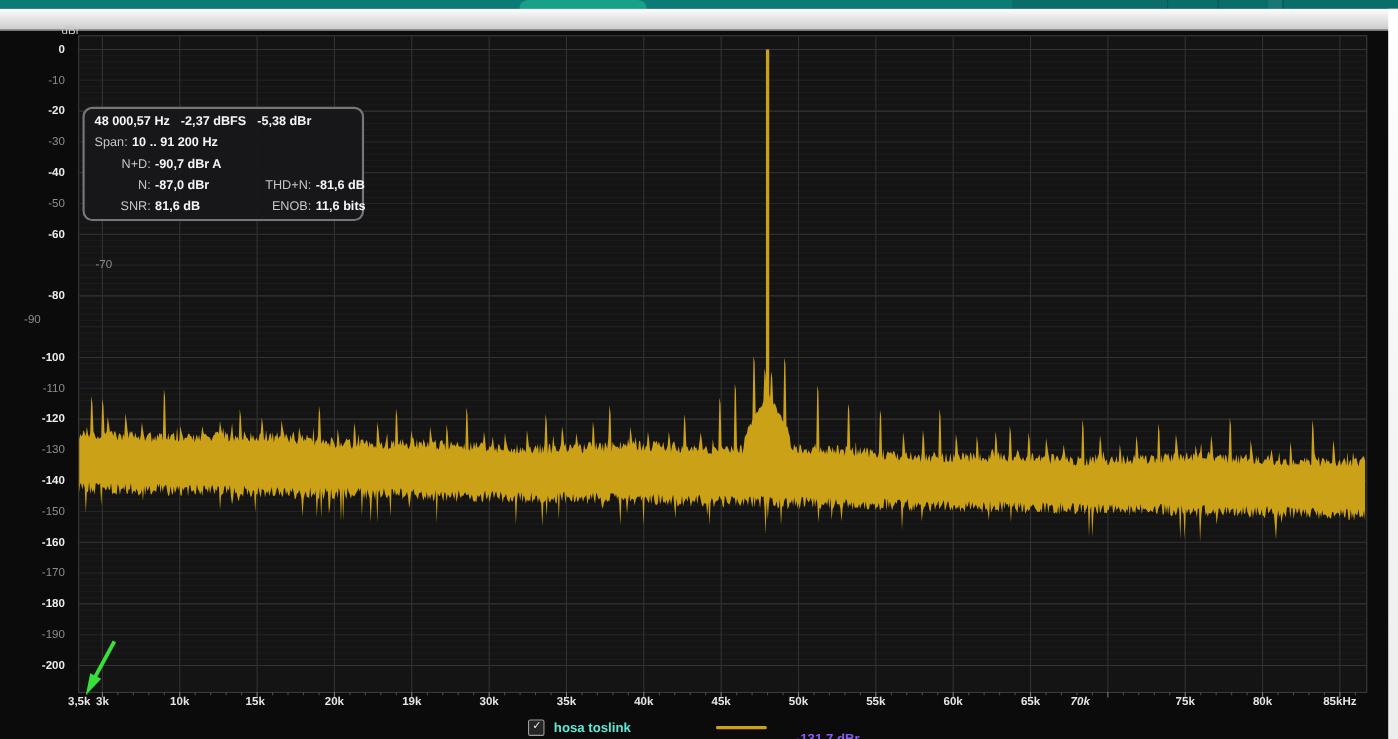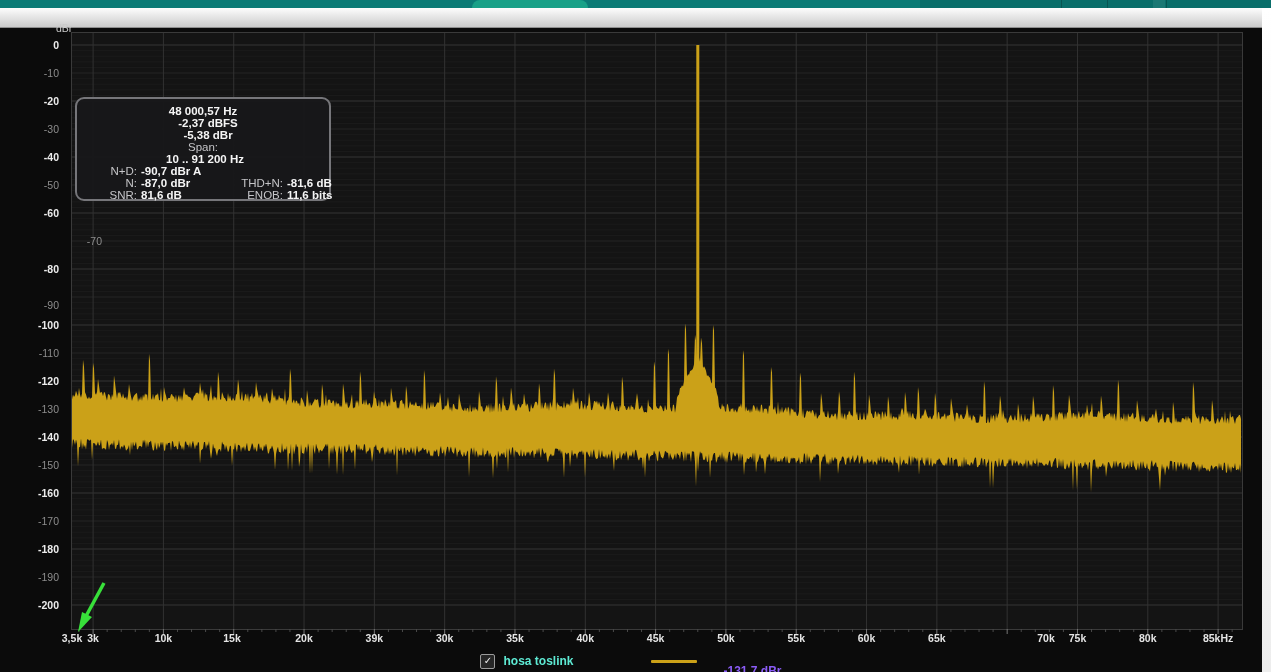--- a/index.html
+++ b/index.html
@@ -26,21 +26,21 @@
   .ylab{position:absolute;width:64px;text-align:right;font-size:10.5px;line-height:14px;height:14px;left:0;padding-right:5px;box-sizing:border-box;}
   .ylab.major{color:#ececec;font-weight:700;}
   .ylab.minor{color:#8d8d8d;font-weight:400;}
   .xlab{position:absolute;width:64px;text-align:center;font-size:10.5px;font-weight:600;color:#e5e5e5;top:632px;}
   
   .tooltip{position:absolute;left:75px;top:97px;width:256px;height:104px;box-sizing:border-box;
            background:rgba(24,24,26,0.97);border:2px solid #76767a;border-radius:9px;
            padding:6px 9px 5px 9px;color:#f2f2f2;font-size:11.5px;z-index:30;
            display:flex;flex-direction:column;justify-content:space-between;}
   .tt-row{display:flex;align-items:center;white-space:nowrap;}
-  .tt-center{justify-content:flex-start;flex-direction:column;}
+  .tt-center{justify-content:flex-start;}
   .tt-label{color:#c5c5c8;font-weight:400;}
   .tt-val{color:#f5f5f5;font-weight:700;}
   .tt-col-l{width:55px;text-align:right;flex:none;padding-right:4px;box-sizing:border-box;}
   .tt-col-v{width:88px;flex:none;}
   .tt-col-l2{width:58px;text-align:right;flex:none;padding-right:4px;box-sizing:border-box;}
   .gap10{margin-left:10px;} .gap4{margin-left:4px;}
   
   .legend{position:absolute;left:0;top:651px;width:1262px;height:20px;display:flex;
           justify-content:center;align-items:center;font-size:12px;z-index:20;}
   .cb{width:13px;height:13px;border:1px solid #9b9b9b;border-radius:2px;background:#262626;
@@ -285,49 +285,49 @@
   <div id="y-labels">
       <div class="ylab major" style="top: 38px;">0</div>
       <div class="ylab minor" style="top: 66px;">-10</div>
       <div class="ylab major" style="top: 94px;">-20</div>
       <div class="ylab minor" style="top: 122px;">-30</div>
       <div class="ylab major" style="top: 150px;">-40</div>
       <div class="ylab minor" style="top: 178px;">-50</div>
       <div class="ylab major" style="top: 206px;">-60</div>
       <div class="ylab minor" style="top: 234px; margin-left: 43px;">-70</div>
       <div class="ylab major" style="top: 262px;">-80</div>
-      <div class="ylab minor" style="top: 298px;">-90</div>
+      <div class="ylab minor" style="top: 284px; text-align: center;">-90</div>
       <div class="ylab major" style="top: 318px;">-100</div>
       <div class="ylab minor" style="top: 346px;">-110</div>
       <div class="ylab major" style="top: 374px;">-120</div>
       <div class="ylab minor" style="top: 402px;">-130</div>
       <div class="ylab major" style="top: 430px;">-140</div>
       <div class="ylab minor" style="top: 458px;">-150</div>
       <div class="ylab major" style="top: 486px;">-160</div>
       <div class="ylab minor" style="top: 514px;">-170</div>
       <div class="ylab major" style="top: 542px;">-180</div>
       <div class="ylab minor" style="top: 570px;">-190</div>
       <div class="ylab major" style="top: 598px;">-200</div>
     </div>
   <div id="x-labels">
       <div class="xlab" style="left: 40px;">3,5k</div>
       <div class="xlab" style="left: 61.0938px;">3k</div>
       <div class="xlab" style="left: 131.406px;">10k</div>
       <div class="xlab" style="left: 200px;">15k</div>
       <div class="xlab" style="left: 272.031px;">20k</div>
-      <div class="xlab" style="left: 342.344px;">39k</div>
+      <div class="xlab" style="left: 342.344px;">19k</div>
       <div class="xlab" style="left: 412.656px;">30k</div>
       <div class="xlab" style="left: 482.969px;">35k</div>
       <div class="xlab" style="left: 553.281px;">40k</div>
       <div class="xlab" style="left: 623.594px;">45k</div>
       <div class="xlab" style="left: 693.906px;">50k</div>
       <div class="xlab" style="left: 764.219px;">55k</div>
       <div class="xlab" style="left: 834.531px;">60k</div>
       <div class="xlab" style="left: 904.844px;">65k</div>
-      <div class="xlab" style="left: 1014px;">70k</div>
+      <div class="xlab" style="left: 950px; font-style: italic;">70k</div>
       <div class="xlab" style="left: 1045.47px;">75k</div>
       <div class="xlab" style="left: 1115.78px;">80k</div>
       <div class="xlab" style="left: 1186.09px;">85kHz</div>
     </div>
 
   <div class="tooltip">
     <div class="tt-row tt-center">
       <span class="tt-val">48 000,57 Hz</span>
       <span class="tt-val gap10">-2,37 dBFS</span>
       <span class="tt-val gap10">-5,38 dBr</span>

